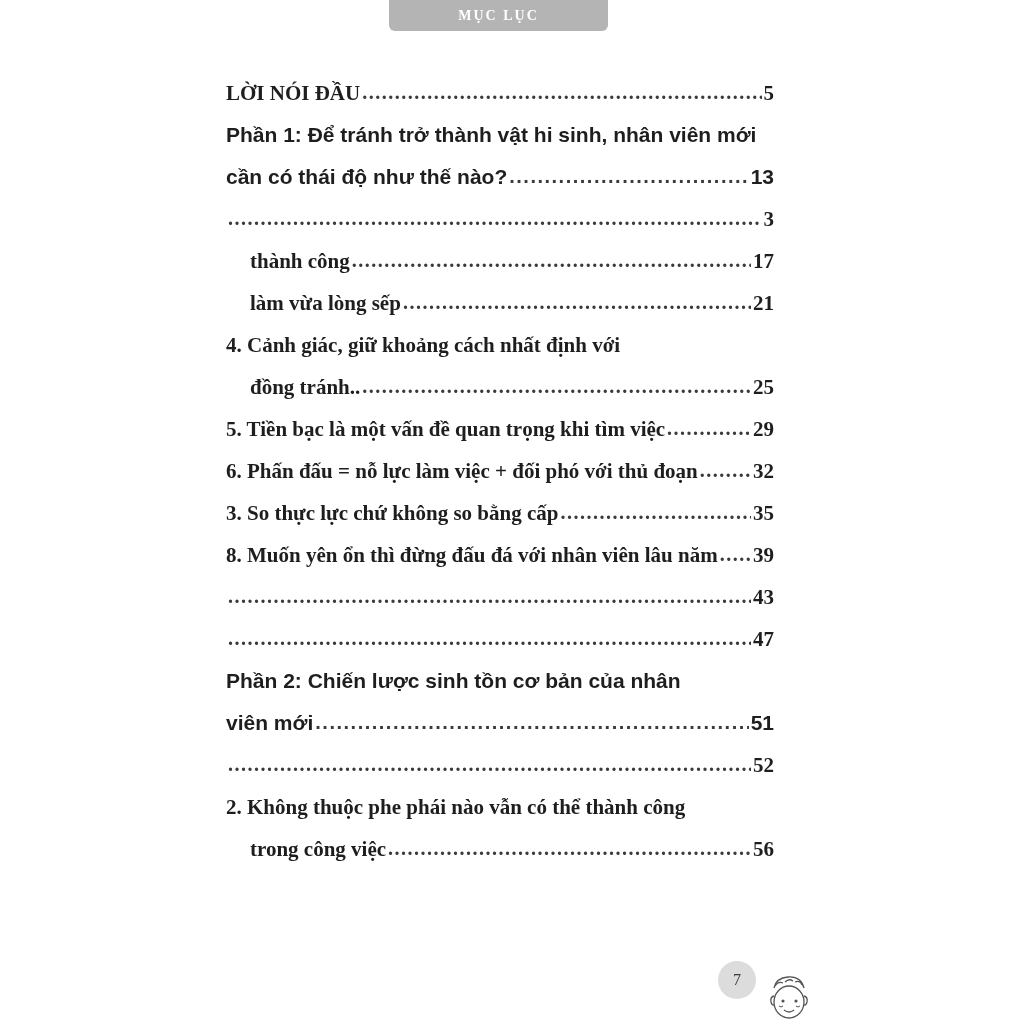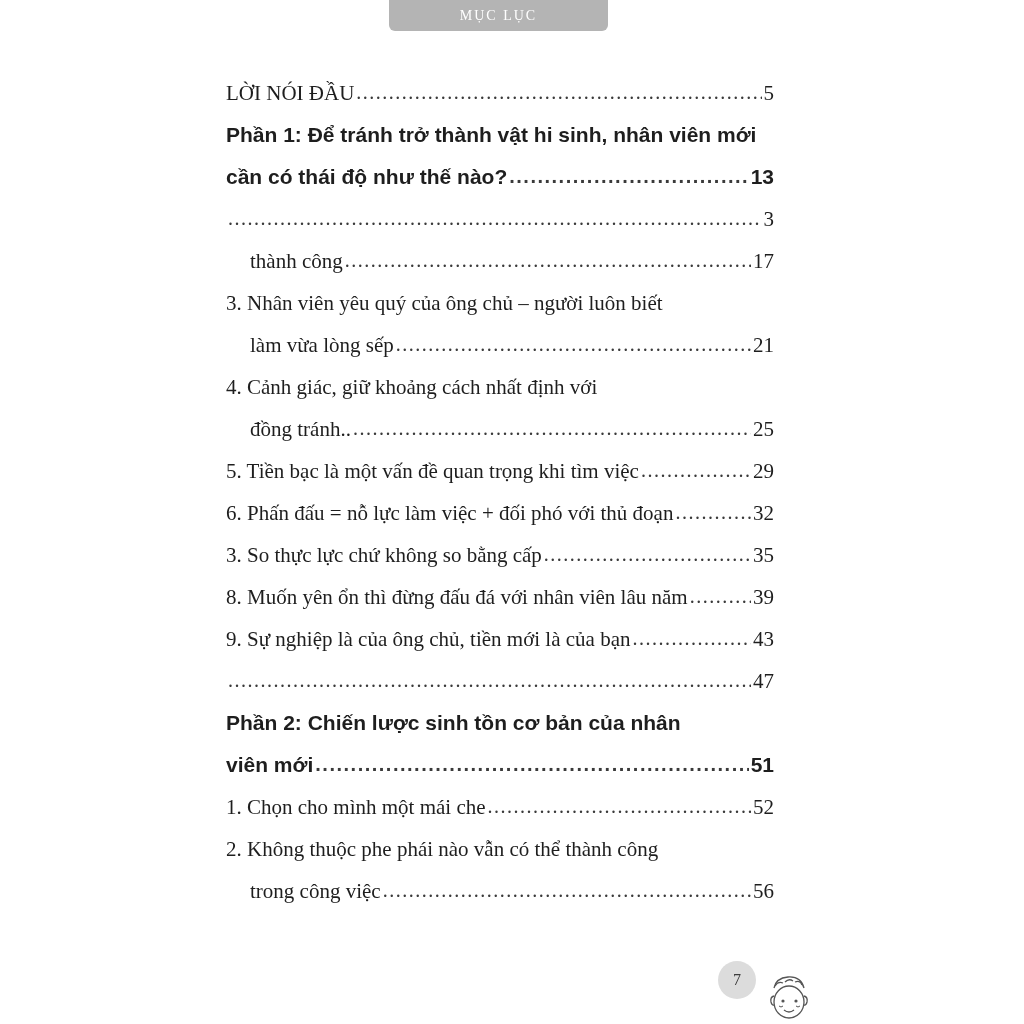--- a/index.html
+++ b/index.html
@@ -21,20 +21,21 @@
     position: absolute;
     top: 0;
     left: 389px;
     width: 219px;
     height: 31px;
     background: #b4b4b4;
     border-radius: 0 0 6px 6px;
     display: flex;
     align-items: center;
     justify-content: center;
+    font-weight: bold;
   }
   .header-banner .banner-text {
     color: #ffffff;
     font-family: "Liberation Serif", serif;
     font-size: 14px;
     letter-spacing: 2px;
   }
 
   
   .toc {
@@ -43,20 +44,21 @@
     left: 226px;
     width: 548px;
   }
 
   .toc-entry {
     display: block;
     font-size: 21px;
     line-height: 42px;
     color: #1e1e1e;
     white-space: nowrap;
+    font-weight: bold;
   }
   .toc-entry.bold {
     font-weight: bold;
     font-family: Liberation Sans, sans-serif;
   }
   .toc-entry.indent {
     padding-left: 24px;
   }
 
   
@@ -142,25 +144,20 @@
         <span class="page">3</span>
       </div>
     </div>
     <div class="toc-entry indent">
       <div class="row">
         <span class="label">thành công</span>
         <span class="leader">........................................................................................................................</span>
         <span class="page">17</span>
       </div>
     </div>
-    <div class="toc-entry">
-      <div class="row noleader">
-        <span class="label">3. Nhân viên yêu quý của ông chủ – người luôn biết</span>
-      </div>
-    </div>
     <div class="toc-entry indent">
       <div class="row">
         <span class="label">làm vừa lòng sếp</span>
         <span class="leader">........................................................................................................................</span>
         <span class="page">21</span>
       </div>
     </div>
     <div class="toc-entry">
       <div class="row noleader">
         <span class="label">4. Cảnh giác, giữ khoảng cách nhất định với</span>
@@ -196,21 +193,20 @@
     </div>
     <div class="toc-entry">
       <div class="row">
         <span class="label">8. Muốn yên ổn thì đừng đấu đá với nhân viên lâu năm</span>
         <span class="leader">........................................................................................................................</span>
         <span class="page">39</span>
       </div>
     </div>
     <div class="toc-entry">
       <div class="row">
-        <span class="label">9. Sự nghiệp là của ông chủ, tiền mới là của bạn</span>
         <span class="leader">........................................................................................................................</span>
         <span class="page">43</span>
       </div>
     </div>
     <div class="toc-entry">
       <div class="row">
         <span class="leader">........................................................................................................................</span>
         <span class="page">47</span>
       </div>
     </div>
@@ -221,21 +217,20 @@
     </div>
     <div class="toc-entry bold">
       <div class="row">
         <span class="label">viên mới</span>
         <span class="leader">........................................................................................................................</span>
         <span class="page">51</span>
       </div>
     </div>
     <div class="toc-entry">
       <div class="row">
-        <span class="label">1. Chọn cho mình một mái che</span>
         <span class="leader">........................................................................................................................</span>
         <span class="page">52</span>
       </div>
     </div>
     <div class="toc-entry">
       <div class="row noleader">
         <span class="label">2. Không thuộc phe phái nào vẫn có thể thành công</span>
       </div>
     </div>
     <div class="toc-entry indent">

